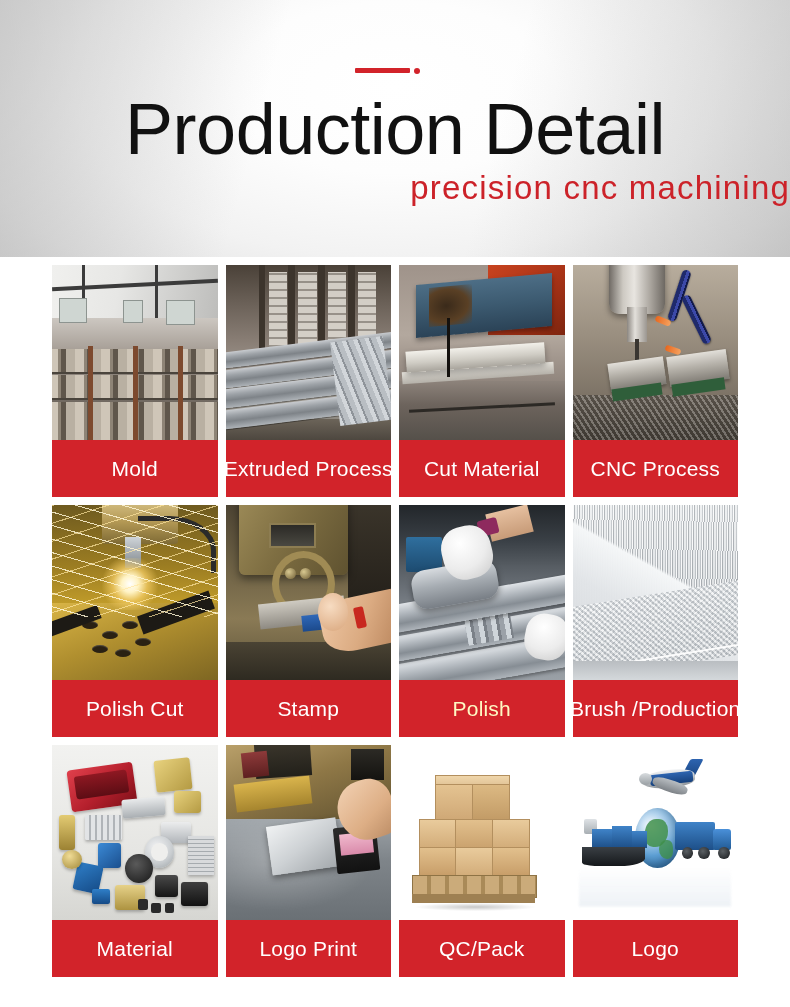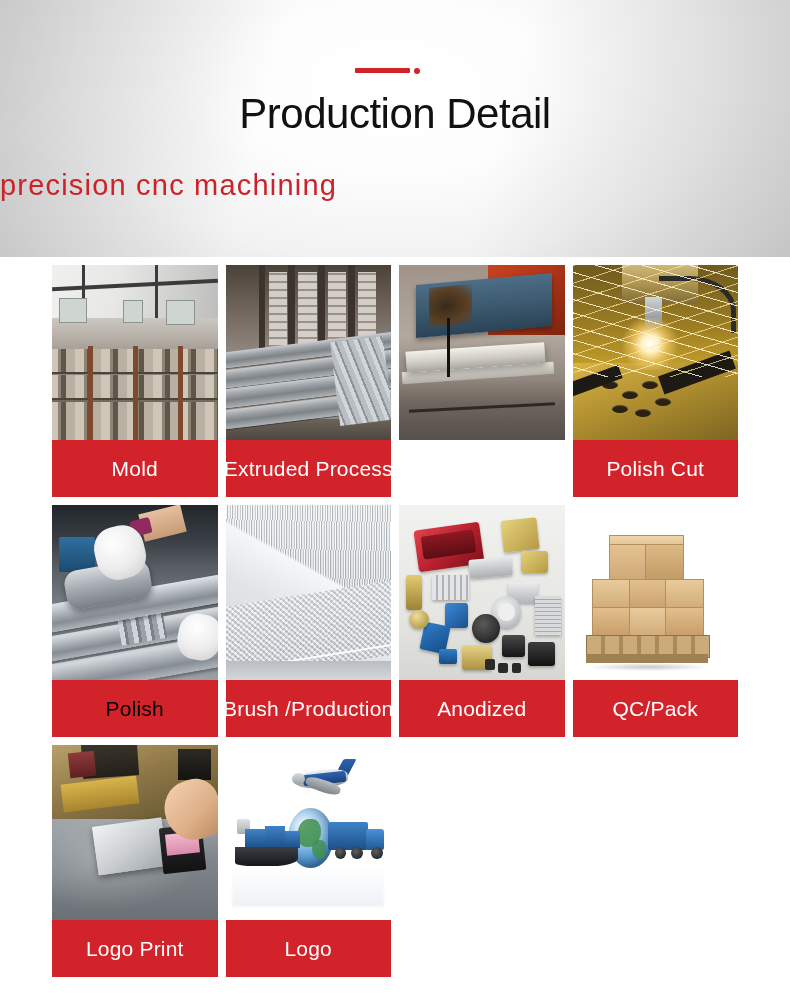--- a/index.html
+++ b/index.html
@@ -34,31 +34,31 @@
     position:absolute;top:68px;left:355px;
     width:55px;height:5px;border-radius:1px;
   }
   .accent-dot{
     position:absolute;top:68px;left:414px;
     width:6px;height:6px;border-radius:50%;
   }
   .title{
     position:absolute;top:92px;left:0;width:790px;
     text-align:center;
-    font-size:42px;
+    font-size:72px;
     font-weight:300;
     letter-spacing:-0.5px;
     color:#111111;
     line-height:1.05;
     white-space:nowrap;
   }
   .subtitle{
     position:absolute;top:168px;left:0;width:790px;
-    text-align:left;
-    font-size:29px;
+    text-align:right;
+    font-size:33px;
     font-weight:400;
     letter-spacing:1.2px;
     line-height:1.2;
     white-space:nowrap;
   }
 
   
   .grid{
     position:absolute;left:52px;top:265px;
     width:686px;
@@ -494,22 +494,40 @@
     <div class="photo p-cut">
       <div class="orange"></div>
         <div class="blue"></div>
         <div class="rust"></div>
       <div class="table"></div>
         <div class="rail"></div>
         <div class="bar"></div>
       <div class="blade"></div>
         <div class="slot"></div>
     </div>
-  </div>
-
+    <div class="label" style="background: rgb(210, 35, 42); color: rgb(255, 255, 255);">Cut Material</div>
+  </div>
+
+  <div class="tile">
+    <div class="photo p-cnc">
+      <div class="chips"></div>
+      <div class="head"></div>
+        <div class="spindle"></div>
+        <div class="tool"></div>
+      <div class="hose h1"></div>
+        <div class="hose h2"></div>
+      <div class="noz n1"></div>
+        <div class="noz n2"></div>
+      <div class="vise v1"></div>
+        <div class="vise v2"></div>
+      <div class="grn g1"></div>
+        <div class="grn g2"></div>
+    </div>
+    <div class="label" style="background: rgb(210, 35, 42); color: rgb(255, 255, 255);">CNC Process</div>
+  </div>
 
   <div class="tile">
     <div class="photo p-laser">
       <div class="sheet"></div>
       <div class="hole" style="left:18%;top:66%"></div>
       <div class="hole" style="left:30%;top:72%"></div>
       <div class="hole" style="left:42%;top:66%"></div>
       <div class="hole" style="left:24%;top:80%"></div>
       <div class="hole" style="left:38%;top:82%"></div>
       <div class="hole" style="left:50%;top:76%"></div>
@@ -517,36 +535,53 @@
         <div class="dk d2"></div>
       <div class="machine"></div>
         <div class="cable"></div>
         <div class="mh"></div>
       <div class="flash"></div>
         <div class="spark"></div>
     </div>
     <div class="label" style="background: rgb(210, 35, 42); color: rgb(255, 255, 255);">Polish Cut</div>
   </div>
 
+  <div class="tile">
+    <div class="photo p-stamp">
+      <div class="floor"></div>
+        <div class="dark"></div>
+      <div class="press"></div>
+        <div class="plate"></div>
+        <div class="arc"></div>
+      <div class="bolt bo1"></div>
+        <div class="bolt bo2"></div>
+      <div class="die"></div>
+        <div class="blue"></div>
+      <div class="arm"></div>
+        <div class="fist"></div>
+        <div class="band"></div>
+    </div>
+    <div class="label" style="background: rgb(210, 35, 42); color: rgb(255, 255, 255);">Stamp</div>
+  </div>
 
   <div class="tile">
     <div class="photo p-pol">
       <div class="bg"></div>
         <div class="bluebox"></div>
       <div class="prof pr3"></div>
         <div class="prof pr2"></div>
         <div class="ribs"></div>
         <div class="prof pr1"></div>
       <div class="part"></div>
       <div class="skin"></div>
         <div class="cuff"></div>
       <div class="glove gl1"></div>
         <div class="glove gl2"></div>
     </div>
-    <div class="label" style="background: rgb(210, 35, 42); color: #000000;">Polish</div>
+    <div class="label" style="background: rgb(210, 35, 42); color: #fef9c3;">Polish</div>
   </div>
 
   <div class="tile">
     <div class="photo p-brush">
       <div class="brushed"></div>
         <div class="diag"></div>
       <div class="sand"></div>
         <div class="edge"></div>
         <div class="base"></div>
     </div>
@@ -571,55 +606,55 @@
         <div class="pc blk2"></div>
         <div class="pc blk3"></div>
       <div class="pc brass1"></div>
         <div class="pc brass2"></div>
       <div class="pc gold3"></div>
         <div class="pc grid2"></div>
       <div class="sm sm1"></div>
         <div class="sm sm2"></div>
         <div class="sm sm3"></div>
     </div>
-    <div class="label" style="background: rgb(210, 35, 42); color: rgb(255, 255, 255);">Anodized</div>
+    <div class="label" style="background: rgb(210, 35, 42); color: rgb(255, 255, 255);">Material</div>
+  </div>
+
+  <div class="tile">
+    <div class="photo p-logo">
+      <div class="bench"></div>
+        <div class="yellow"></div>
+        <div class="drk"></div>
+      <div class="red"></div>
+        <div class="blk"></div>
+      <div class="steel"></div>
+        <div class="panel"></div>
+      <div class="pad"></div>
+        <div class="pink"></div>
+        <div class="hand"></div>
+    </div>
+    <div class="label" style="background: rgb(210, 35, 42); color: rgb(255, 255, 255);">Logo Print</div>
   </div>
 
   <div class="tile">
     <div class="photo p-qc">
       <div class="bx topface"></div>
       <div class="bx top1"></div>
         <div class="bx top2"></div>
       <div class="bx m1"></div>
         <div class="bx m2"></div>
         <div class="bx m3"></div>
       <div class="bx b1"></div>
         <div class="bx b2"></div>
         <div class="bx b3"></div>
       <div class="pal"></div>
         <div class="palb"></div>
         <div class="shadow"></div>
     </div>
     <div class="label" style="background: rgb(210, 35, 42); color: rgb(255, 255, 255);">QC/Pack</div>
-  </div>
-
-  <div class="tile">
-    <div class="photo p-logo">
-      <div class="bench"></div>
-        <div class="yellow"></div>
-        <div class="drk"></div>
-      <div class="red"></div>
-        <div class="blk"></div>
-      <div class="steel"></div>
-        <div class="panel"></div>
-      <div class="pad"></div>
-        <div class="pink"></div>
-        <div class="hand"></div>
-    </div>
-    <div class="label" style="background: rgb(210, 35, 42); color: rgb(255, 255, 255);">Logo Print</div>
   </div>
 
   <div class="tile">
     <div class="photo p-ship">
       <div class="tail"></div>
         <div class="plane-b"></div>
         <div class="plane-t"></div>
       <div class="nose"></div>
         <div class="wing"></div>
       <div class="globe"></div>

